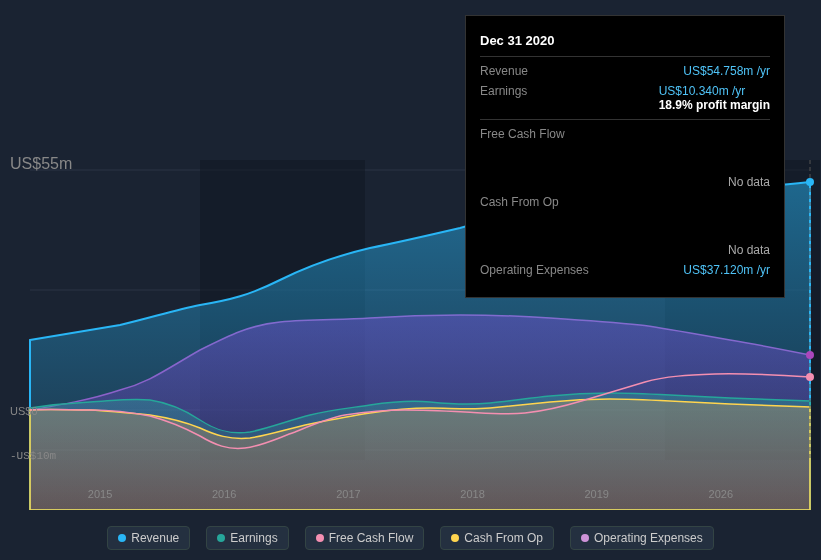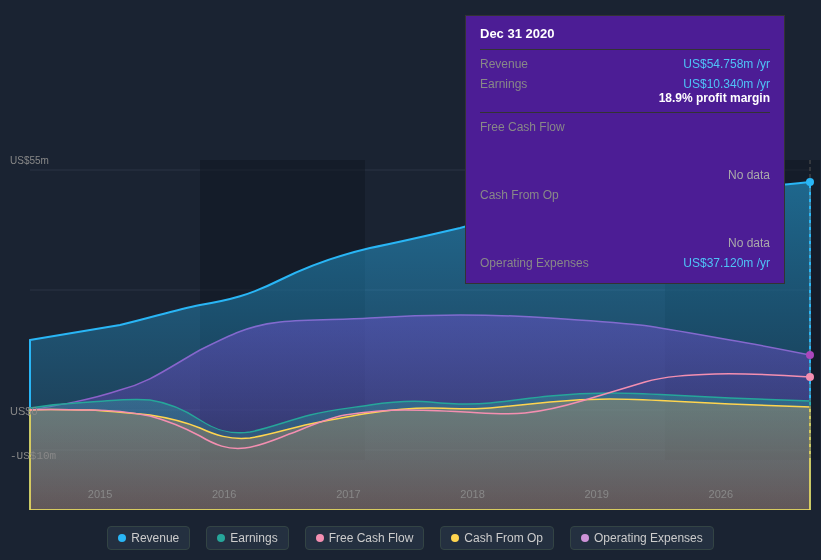--- a/index.html
+++ b/index.html
@@ -13,23 +13,23 @@
     }
     .chart-container {
       position: relative;
       width: 821px;
       height: 560px;
     }
     .tooltip-box {
       position: absolute;
       top: 15px;
       left: 465px;
-      background: #4c1d95;
+      background: #000000;
       border: 1px solid #333;
-      padding: 10px 14px;
+      padding: 17px 14px;
       min-width: 320px;
       z-index: 10;
     }
     .tooltip-date {
       color: #fff;
       font-size: 13px;
       font-weight: bold;
       margin-bottom: 8px;
     }
     .tooltip-row {
@@ -38,35 +38,35 @@
       align-items: flex-start;
       padding: 3px 0;
       font-size: 12px;
     }
     .tooltip-label {
       color: #888;
       min-width: 130px;
     }
     .tooltip-value {
       color: #ccc;
-      text-align: right;
+      text-align: left;
     }
     .tooltip-value.blue { color: #4fc3f7; }
     .tooltip-value.no-data { color: #aaa; margin-top: 48px; }
     .profit-margin {
       color: #fff;
       font-weight: bold;
       font-size: 12px;
     }
     .y-label-top {
       position: absolute;
       left: 10px;
       top: 155px;
       color: #888;
-      font-size: 10px;
+      font-size: 16px;
     }
     .y-label-mid {
       position: absolute;
       left: 10px;
       top: 405px;
       color: #888;
       font-size: 11px;
     }
     .y-label-bot {
       position: absolute;

